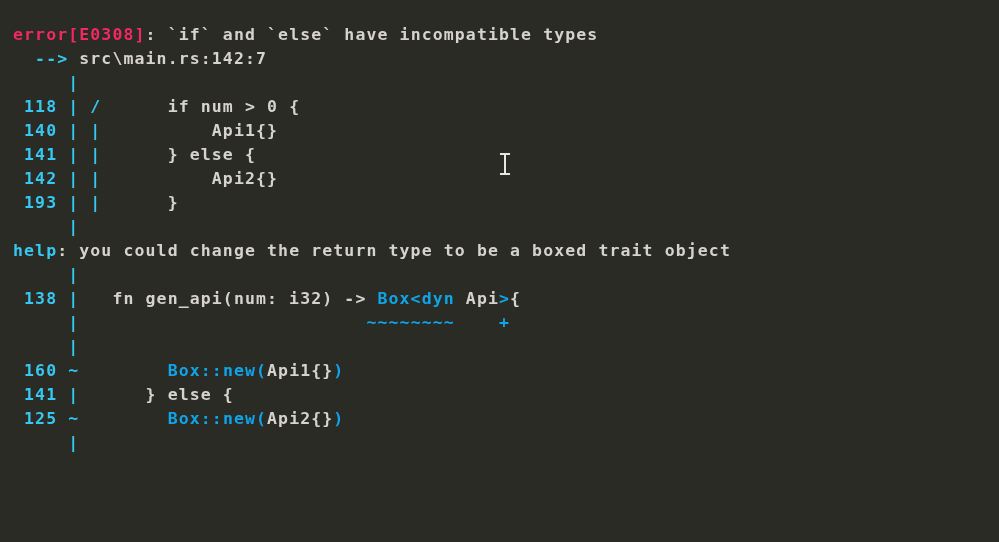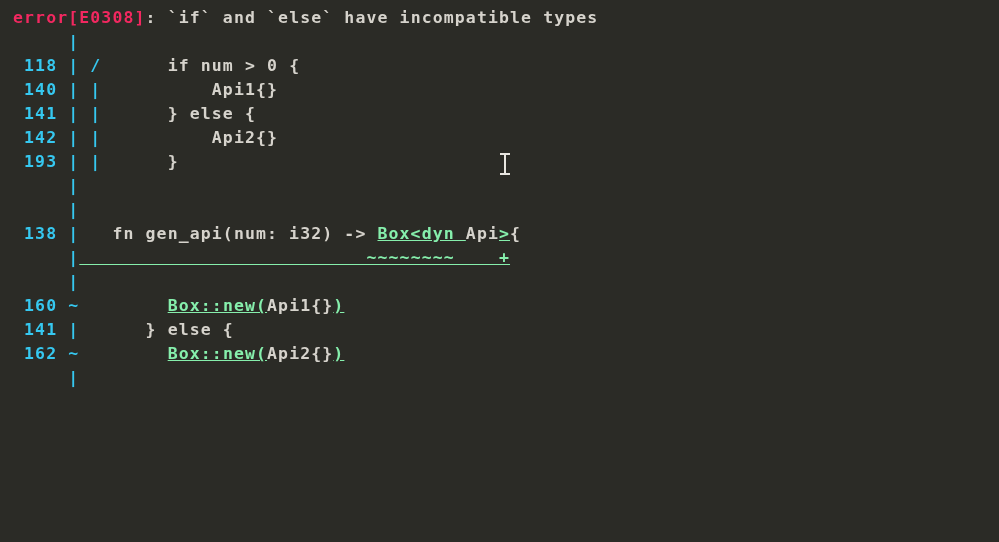--- a/index.html
+++ b/index.html
@@ -11,32 +11,32 @@
     position: relative;
     width: 999px;
     height: 542px;
     background: #2b2b26;
     overflow: hidden;
     font-family: "DejaVu Sans Mono", "Liberation Mono", monospace;
     font-size: 16.5px;
     line-height: 24px;
     letter-spacing: 0px;
     box-sizing: border-box;
-    padding: 6px 0 0 13px;
+    padding: 23px 0 0 13px;
   }
   .line {
     white-space: pre;
     height: 24px;
     font-weight: bold;
   }
   
   .c-err   { color: #f22860; }   
   .c-cyan  { color: #36c8f0; }   
   .c-text  { color: #d6d3cc; }   
-  .c-green { color: #86efac; text-decoration: underline; }
+  .c-green { color: #0ea5e9; }
 
   #text-cursor {
     position: absolute;
     left: 500px;
     top: 153px;
     width: 10px;
     height: 22px;
     pointer-events: none;
   }
   #text-cursor .bar {
@@ -57,34 +57,36 @@
   }
   #text-cursor .serif-top { top: 0px; }
   #text-cursor .serif-bot { top: 20px; }
 </style>
 </head>
 <body>
 
 <div id="terminal" style="letter-spacing: 1.111px;">
   <div id="output">
       <div class="line"><span class="c-err">error[E0308]</span><span class="c-text">: </span><span class="c-text">`if` and `else` have incompatible types</span></div>
+      <div class="line"><span class="c-cyan">  --&gt; </span><span class="c-text">src\main.rs:142:7</span></div>
       <div class="line"><span class="c-cyan">     |</span></div>
       <div class="line"><span class="c-cyan"> 118 | /      </span><span class="c-text">if num &gt; 0 {</span></div>
       <div class="line"><span class="c-cyan"> 140 | |          </span><span class="c-text">Api1{}</span></div>
       <div class="line"><span class="c-cyan"> 141 | |      </span><span class="c-text">} else {</span></div>
       <div class="line"><span class="c-cyan"> 142 | |          </span><span class="c-text">Api2{}</span></div>
       <div class="line"><span class="c-cyan"> 193 | |      </span><span class="c-text">}</span></div>
       <div class="line"><span class="c-cyan">     |</span></div>
+      <div class="line"><span class="c-cyan">help</span><span class="c-text">: you could change the return type to be a boxed trait object</span></div>
       <div class="line"><span class="c-cyan">     |</span></div>
       <div class="line"><span class="c-cyan"> 138 |  </span><span class="c-text"> fn gen_api(num: i32) -&gt; </span><span class="c-green">Box&lt;dyn </span><span class="c-text">Api</span><span class="c-green">&gt;</span><span class="c-text">{</span></div>
       <div class="line"><span class="c-cyan">     |</span><span class="c-green">                          ~~~~~~~~    +</span></div>
       <div class="line"><span class="c-cyan">     |</span></div>
       <div class="line"><span class="c-cyan"> 160 ~ </span><span class="c-text">       </span><span class="c-green">Box::new(</span><span class="c-text">Api1{}</span><span class="c-green">)</span></div>
       <div class="line"><span class="c-cyan"> 141 | </span><span class="c-text">     } else {</span></div>
-      <div class="line"><span class="c-cyan"> 162 ~ </span><span class="c-text">       </span><span class="c-green">Box::new(</span><span class="c-text">Api2{}</span><span class="c-green">)</span></div>
+      <div class="line"><span class="c-cyan"> 125 ~ </span><span class="c-text">       </span><span class="c-green">Box::new(</span><span class="c-text">Api2{}</span><span class="c-green">)</span></div>
       <div class="line"><span class="c-cyan">     |</span></div>
     </div>
 
   <div id="text-cursor" style="left: 500px; top: 153px;">
     <div class="serif-top"></div>
     <div class="bar"></div>
     <div class="serif-bot"></div>
   </div>
 </div>
 

